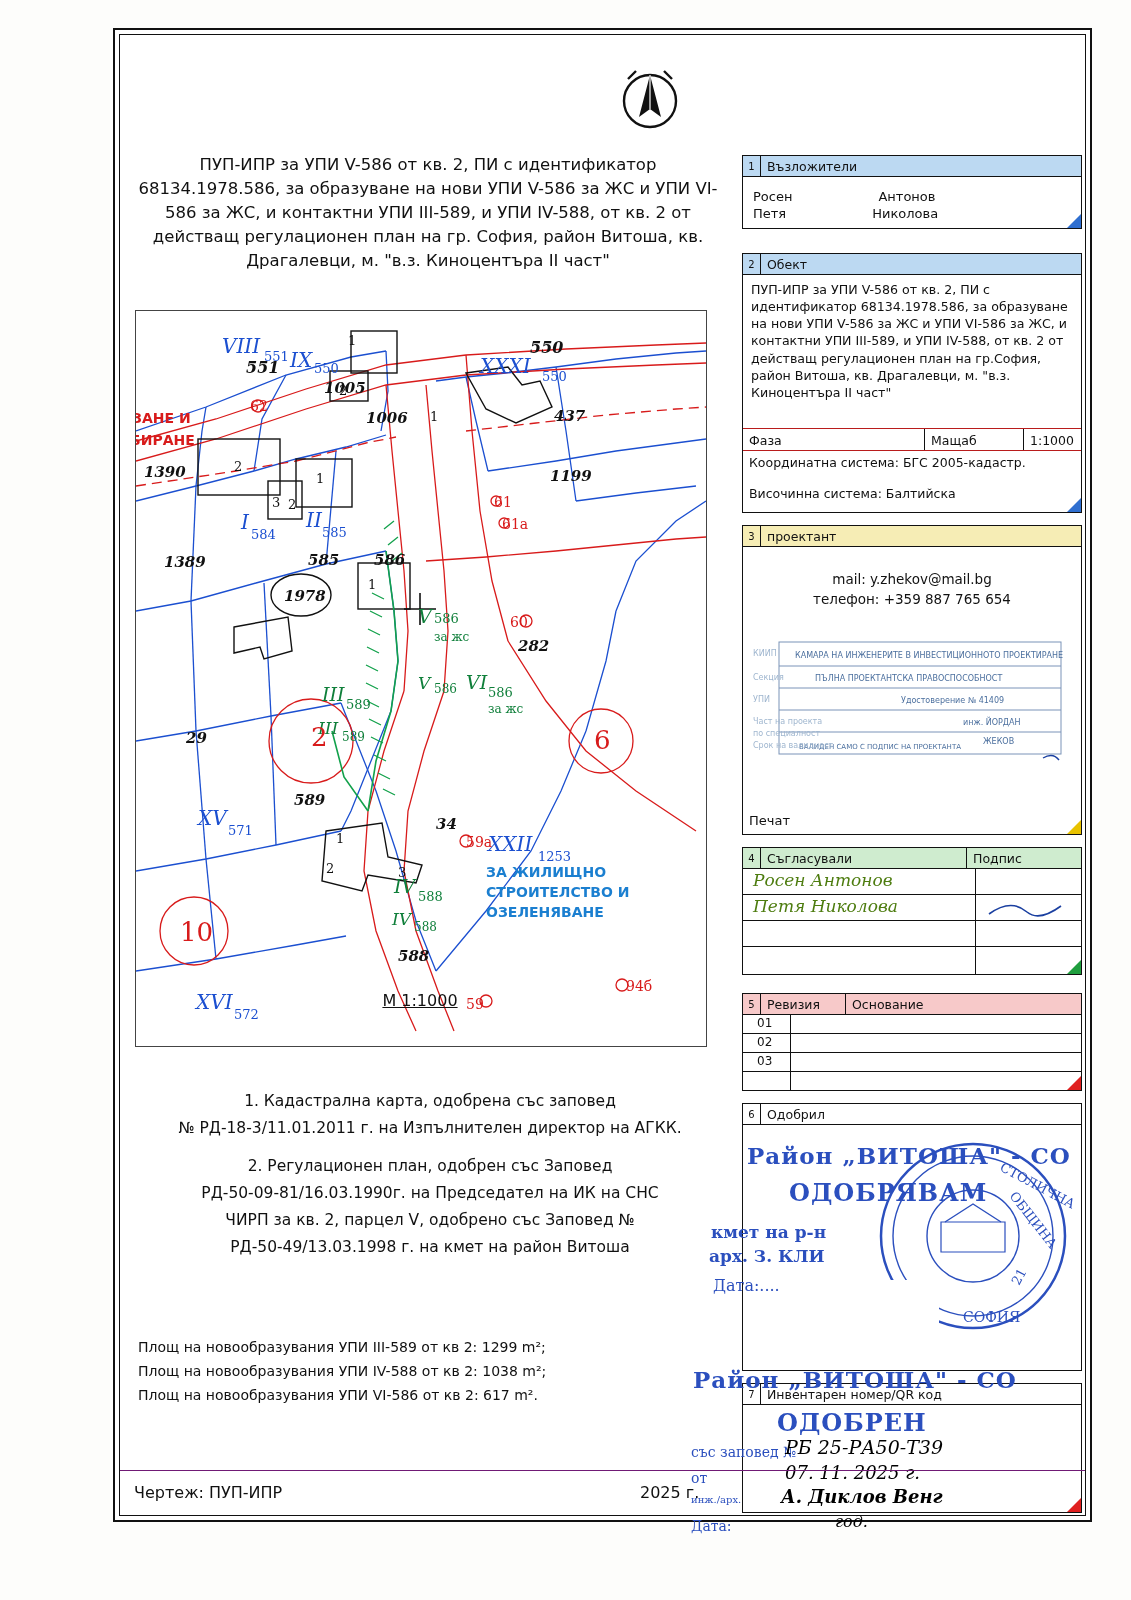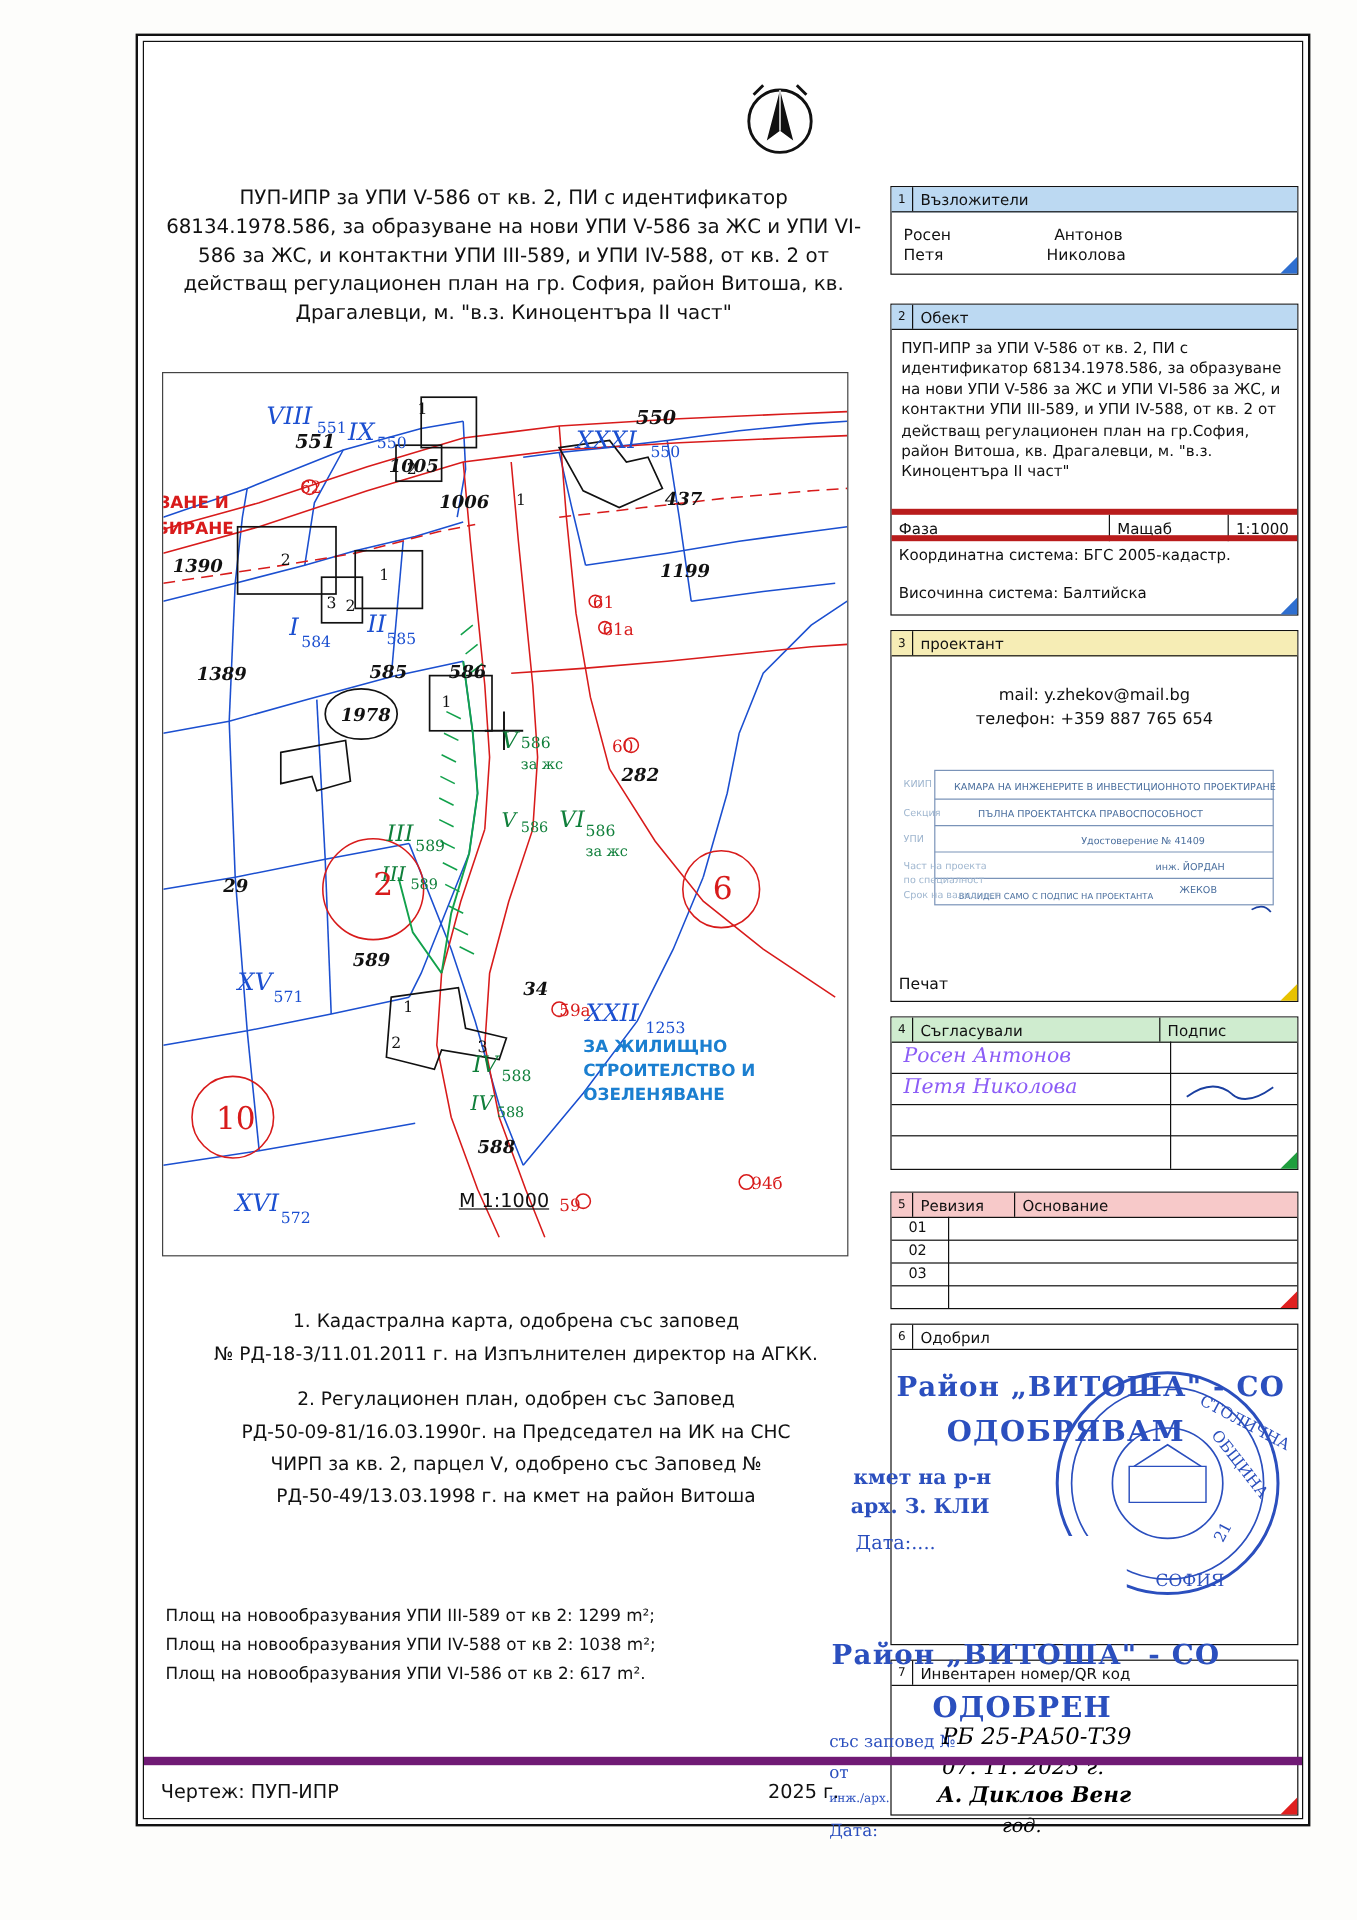--- a/index.html
+++ b/index.html
@@ -19,21 +19,21 @@
   .map{position:absolute;left:15px;top:275px;width:570px;height:735px;border:1px solid #444;background:#fff;overflow:hidden;}
   .map svg{position:absolute;left:0;top:0;}
   .scale-lbl{position:absolute;left:15px;top:956px;width:570px;text-align:center;font-size:16px;text-decoration:underline;}
 
   .notes{position:absolute;left:20px;top:1055px;width:580px;font-size:15.5px;line-height:1.5;}
   .notes p{margin:0 0 4px 0;text-align:center;}
   .notes .blk{margin-bottom:14px;}
 
   .areas{position:absolute;left:18px;top:1300px;width:590px;font-size:14px;line-height:1.72;}
 
-  .footer{position:absolute;left:0;bottom:0;width:100%;height:44px;border-top:7px solid #701a75;}
+  .footer{position:absolute;left:0;bottom:0;width:100%;height:44px;border-top:1px solid #701a75;}
   .footer .fl{position:absolute;left:14px;top:12px;font-size:16px;}
   .footer .fr{position:absolute;left:520px;top:12px;font-size:16px;}
 
   
   .box{position:absolute;border:1px solid #111;background:#fff;box-sizing:border-box;}
   .bhead{height:20px;border-bottom:1px solid #111;display:flex;align-items:stretch;font-size:12.5px;}
   .bnum{width:17px;border-right:1px solid #111;display:flex;align-items:center;justify-content:center;font-size:10px;}
   .btitle{flex:1;display:flex;align-items:center;padding-left:6px;font-size:12.5px;}
   .corner{position:absolute;right:0;bottom:0;width:0;height:0;border-left:14px solid transparent;}
   .c-blue{border-bottom:14px solid #2f6fd0;}
@@ -46,39 +46,39 @@
   .strip-red{background:#f7c9c9;}
 
   
   #box1{left:4px;top:120px;width:340px;height:74px;}
   .b1row{font-size:13px;padding:2px 0 0 10px;display:flex;align-items:center;}
   .redact{display:inline-block;background:#fff;border:0;width:74px;height:14px;margin:0 6px;}
 
   
   #box2{left:4px;top:218px;width:340px;height:260px;}
   .b2text{font-size:12.6px;line-height:1.36;padding:6px 8px 0 8px;}
-  .b2row{position:absolute;left:0;right:0;height:22px;border-top:5px solid #b91c1c;display:flex;font-size:12.5px;align-items:center;}
+  .b2row{position:absolute;left:0;right:0;height:22px;border-top:1px solid #b91c1c;display:flex;font-size:12.5px;align-items:center;}
   .b2row div{display:flex;align-items:center;padding-left:6px;height:100%;}
   .b2r1{bottom:61px;}
   .b2r2{bottom:39px;}
   .b2r3{bottom:8px;}
   .sep{border-left:1px solid #111;}
 
   
   #box3{left:4px;top:490px;width:340px;height:310px;}
   .b3contact{text-align:center;font-size:13.5px;line-height:1.5;padding-top:22px;}
   .stampbox{position:absolute;left:8px;top:106px;width:322px;height:160px;}
   .pechat{position:absolute;left:6px;bottom:6px;font-size:13px;}
 
   
   #box4{left:4px;top:812px;width:340px;height:128px;}
   .b4grid{position:absolute;left:0;right:0;top:20px;bottom:0;}
   .b4r{position:absolute;left:0;right:0;height:26px;border-bottom:1px solid #111;}
   .b4c{position:absolute;left:232px;top:0;bottom:0;border-left:1px solid #111;width:1px;}
-  .sig{position:absolute;font-family:"DejaVu Serif","Liberation Serif",serif;color:#8b5cf6;font-size:17px;font-style:italic;}
+  .sig{position:absolute;font-family:"DejaVu Serif","Liberation Serif",serif;color:#4d7c0f;font-size:17px;font-style:italic;}
 
   
   #box5{left:4px;top:958px;width:340px;height:98px;}
   .b5r{position:absolute;left:0;right:0;height:19px;border-bottom:1px solid #111;font-size:12px;}
   .b5c{position:absolute;left:47px;top:0;bottom:0;width:1px;border-left:1px solid #111;}
   .b5lbl{position:absolute;left:14px;top:2px;font-size:12px;}
 
   
   #box6{left:4px;top:1068px;width:340px;height:268px;}
   

